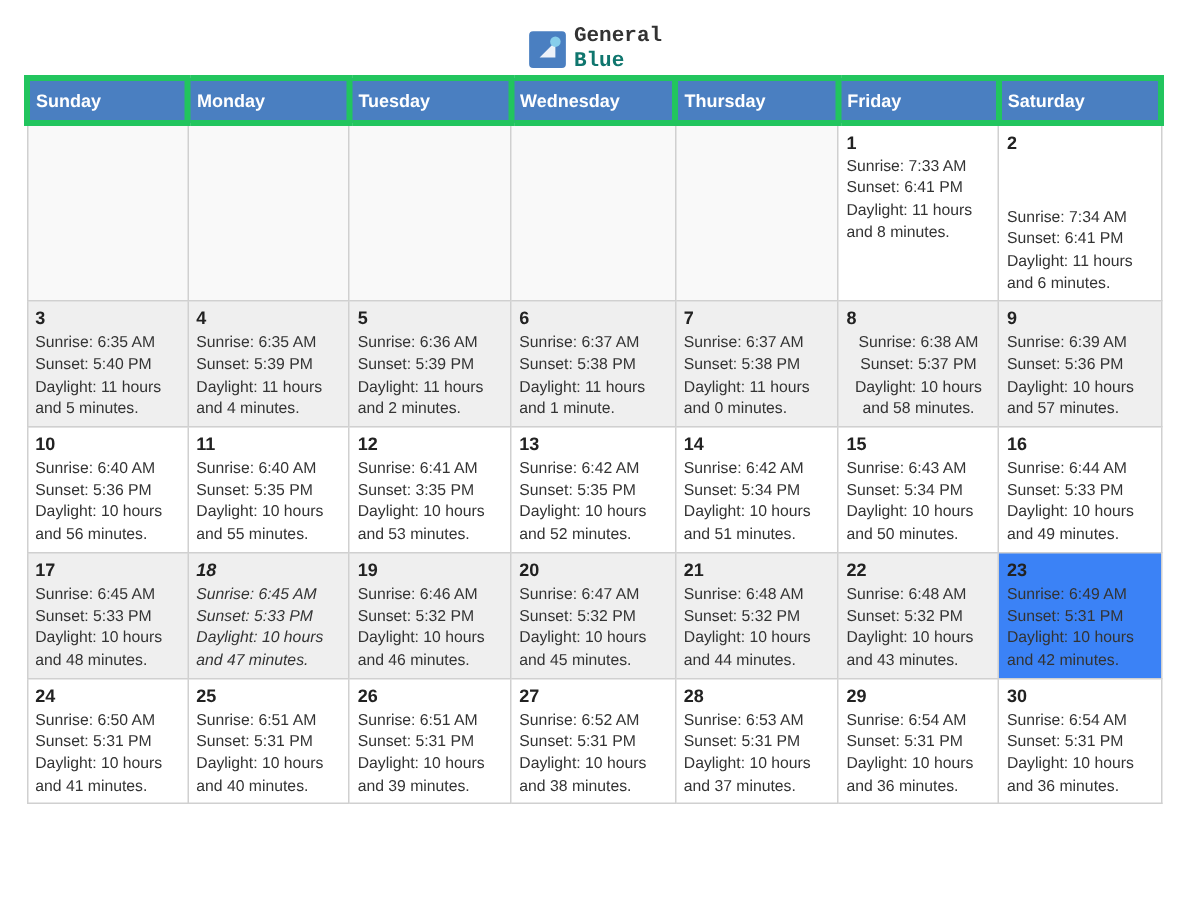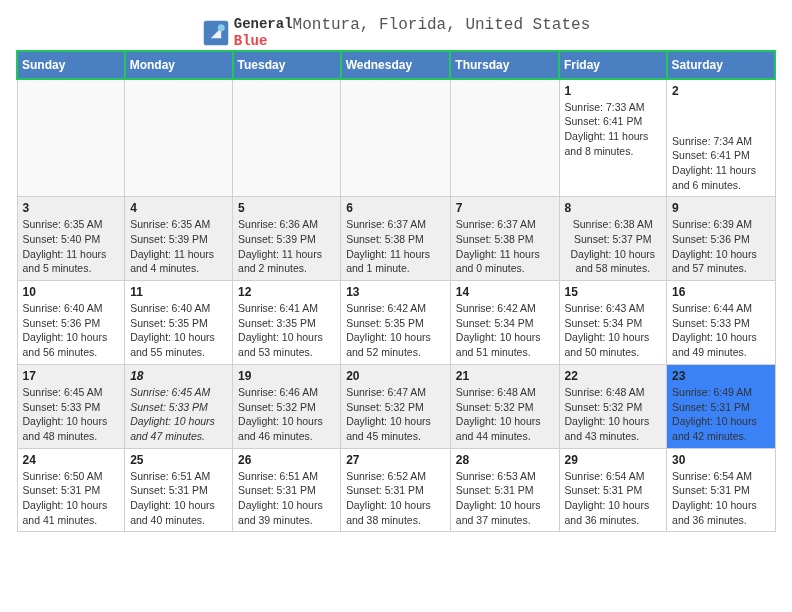--- a/index.html
+++ b/index.html
@@ -23,21 +23,21 @@
     }
     .logo-text {
       display: flex;
       flex-direction: column;
       font-size: 14px;
       font-weight: bold;
       color: #333;
       line-height: 1.2;
     }
     .logo-text span:first-child { color: #333; }
-    .logo-text span:last-child { color: #ef4444; }
+    .logo-text span:last-child { color: #0f766e; }
     .logo-icon {
       width: 28px;
       height: 28px;
     }
     .title-block {
       text-align: right;
     }
     .title-block h1 {
       font-size: 32px;
       font-weight: 600;
@@ -53,21 +53,21 @@
       border-collapse: collapse;
       font-size: 11px;
     }
     .calendar thead th {
       background-color: #4a7fc1;
       color: #fff;
       padding: 6px 4px;
       text-align: left;
       font-size: 12px;
       font-weight: 600;
-      border: 2px solid #22c55e;
+      border: 4px solid #22c55e;
     }
     .calendar td {
       border: 1px solid #d0d0d0;
       vertical-align: top;
       padding: 4px 5px;
       width: 113px;
       min-height: 80px;
       background: #fff;
     }
     .calendar tr:nth-child(even) td {
@@ -101,21 +101,20 @@
       <rect x="2" y="2" width="28" height="28" rx="3" fill="#4a7fc1"></rect>
       <polygon points="10,22 22,10 22,22" fill="white" opacity="0.9"></polygon>
       <circle cx="22" cy="10" r="4" fill="#87CEEB"></circle>
     </svg>
     <div class="logo-text">
       <span>General</span>
       <span>Blue</span>
     </div>
   </div>
   <div class="title-block">
-    <h2>Montura, Florida, United States</h2>
   </div>
 </div>
 
 <table class="calendar">
   <thead>
     <tr>
       <th>Sunday</th>
       <th>Monday</th>
       <th>Tuesday</th>
       <th>Wednesday</th>

